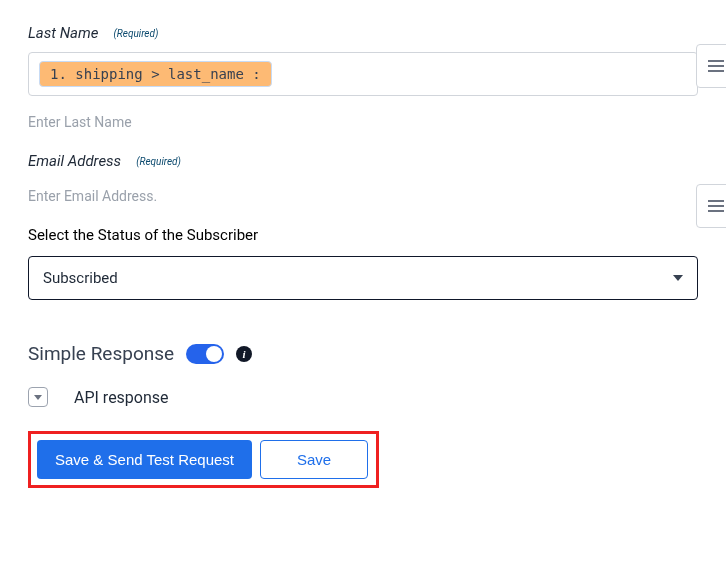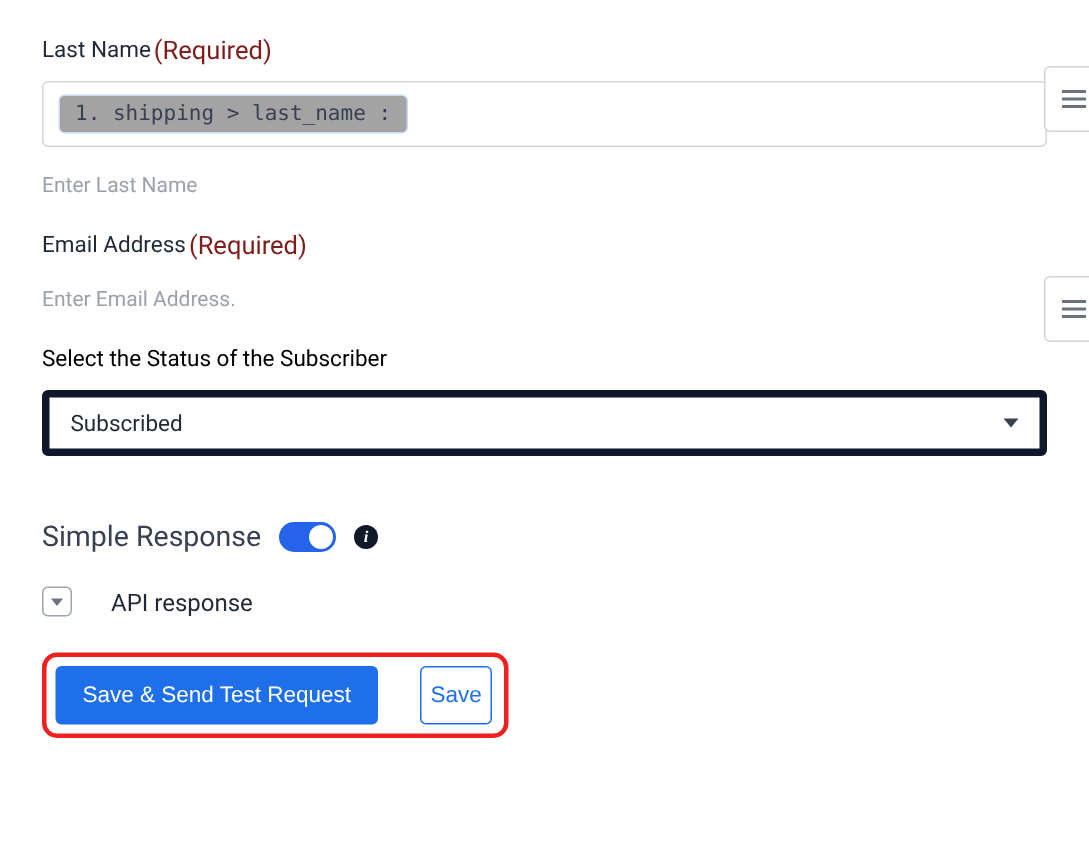--- a/index.html
+++ b/index.html
@@ -13,48 +13,49 @@
       overflow: hidden;
       position: relative;
     }
 
     .field-group { margin-bottom: 18px; }
 
     .field-label {
       font-size: 15px;
       color: #1f2937;
       display: flex;
-      align-items: flex-start;
-      gap: 2px;
+      align-items: center;
+      gap: 15px;
       margin-bottom: 10px;
+      font-style: italic;
     }
     .required-tag {
-      color: #7f1d1d;
-      font-size: 17px;
+      color: #0c4a6e;
+      font-size: 10px;
     }
 
     .input-row {
       display: flex;
       align-items: center;
       gap: 12px;
     }
 
     .text-input {
       flex: 1;
       border: 1px solid #d1d5db;
       border-radius: 4px;
       padding: 10px 10px;
       display: flex;
       align-items: center;
       background: #fff;
       height: 44px;
     }
 
     .chip {
-      background: #a3a3a3;
+      background: #fdba74;
       border: 1px solid #c7dbf5;
       border-radius: 4px;
       padding: 4px 10px;
       font-family: ui-monospace, SFMono-Regular, Menlo, Consolas, monospace;
       font-size: 14px;
       color: #374151;
     }
 
     .icon-btn {
       width: 40px;
@@ -91,21 +92,21 @@
       margin-bottom: 22px;
     }
 
     .select-label {
       font-size: 15px;
       color: #000000;
       margin-bottom: 12px;
     }
 
     .select-box {
-      border: 5px solid #0f172a;
+      border: 1px solid #0f172a;
       border-radius: 4px;
       height: 44px;
       display: flex;
       align-items: center;
       justify-content: space-between;
       padding: 0 14px;
       cursor: pointer;
       font-size: 15px;
       color: #1f2937;
       background: #fff;
@@ -179,43 +180,43 @@
     .chev-down {
       width: 0; height: 0;
       border-left: 4px solid transparent;
       border-right: 4px solid transparent;
       border-top: 5px solid #6b7280;
     }
 
     .button-row {
       display: inline-flex;
       align-items: center;
-      gap: 28px;
+      gap: 8px;
       border: 3px solid #ef2020;
       padding: 6px 8px 6px 6px;
-      border-radius: 10px;
+      border-radius: 0;
     }
     .btn-primary {
       background: #1f6fea;
       color: #fff;
       border: none;
       border-radius: 4px;
       font-size: 15px;
       font-weight: 500;
       padding: 11px 18px;
       cursor: pointer;
     }
     .btn-secondary {
       background: #fff;
       color: #1f6fea;
       border: 1px solid #1f6fea;
       border-radius: 4px;
       font-size: 15px;
       font-weight: 500;
-      padding: 10px 6px;
+      padding: 10px 36px;
       cursor: pointer;
     }
   </style>
 </head>
 <body>
 
 
 
 
 <div class="field-group">

